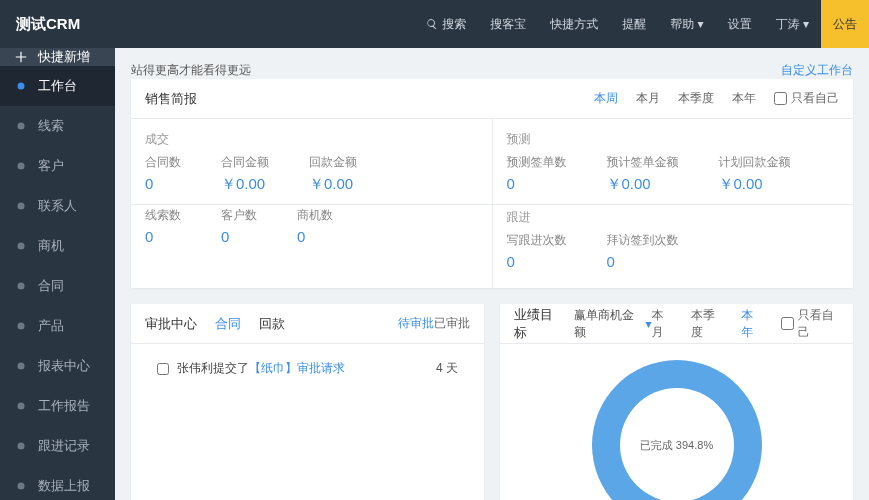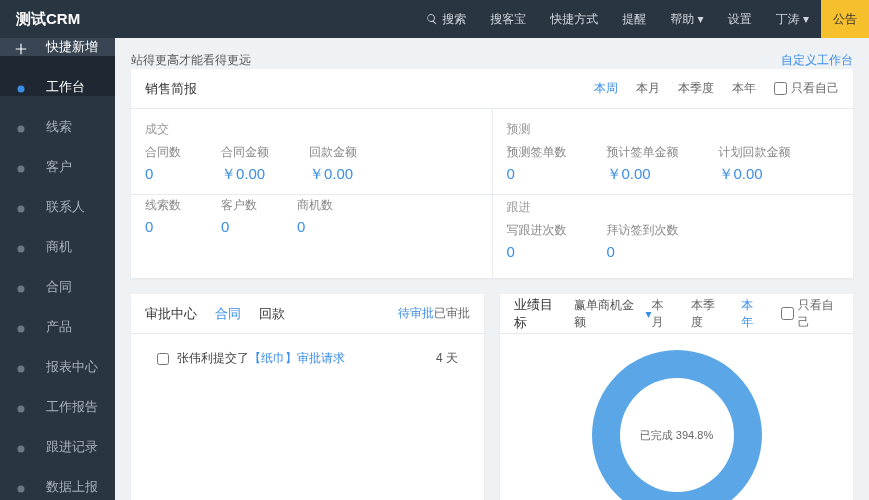--- a/index.html
+++ b/index.html
@@ -1,27 +1,27 @@
 <!DOCTYPE html>
 <html><head>
 <meta charset="utf-8">
 <style>
 * { box-sizing: border-box; margin: 0; padding: 0; font-family: "Microsoft YaHei", Arial, sans-serif; }
 body { background: #eef2f5; width: 869px; height: 500px; overflow: hidden; }
 
-.topbar { display: flex; align-items: center; background: #2a3542; color: #fff; height: 38px; }
+.topbar { display: flex; align-items: center; background: #2a3542; color: #fff; height: 48px; }
 .brand { font-weight: bold; font-size: 15px; padding: 0 16px; }
 .top-spacer { flex: 1; }
 .top-item { display: flex; align-items: center; padding: 0 12px; height: 100%; font-size: 12px; cursor: pointer; color: #cfd6dd; }
 .top-item svg { width: 12px; height: 12px; margin-right: 4px; fill: #cfd6dd; }
 .top-item.announce { background: #f6c02d; color: #333; font-weight: 500; }
 
 .layout { display: flex; height: calc(100% - 38px); }
 .sidebar { width: 115px; background: #2a3542; color: #a8b2bd; display: flex; flex-direction: column; font-size: 13px; }
-.side-item { display: flex; align-items: flex-end; height: 40px; padding-left: 14px; cursor: pointer; gap: 18px; }
+.side-item { display: flex; align-items: center; height: 40px; padding-left: 14px; cursor: pointer; gap: 10px; }
 .side-item svg { width: 14px; height: 14px; fill: #6b7985; }
 .side-item.quick { color: #fff; background: #3a4553; }
 .side-item.quick svg { fill: #fff; }
 .side-item.active { background: #1e2732; color: #fff; }
 .side-item.active svg { fill: #3b8ee8; }
 .side-footer { margin-top: auto; text-align: right; padding: 6px 10px; font-size: 10px; color: #5d6a78; }
 
 .content { flex: 1; overflow-y: auto; padding: 14px 16px; }
 .motto-row { display: flex; justify-content: space-between; font-size: 12px; color: #555; }
 .motto-row a { color: #3b8ee8; text-decoration: none; }

